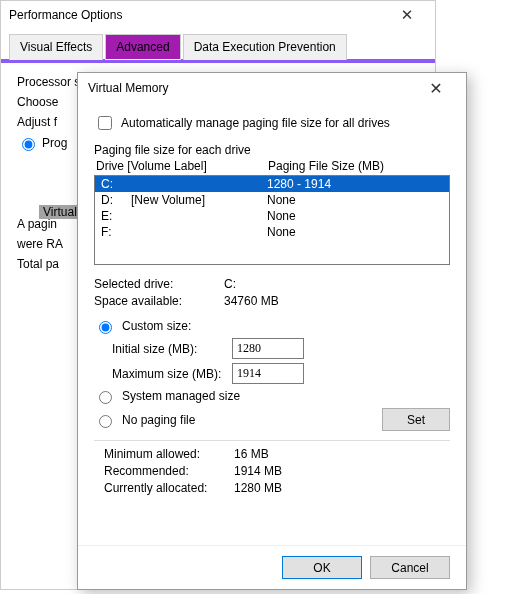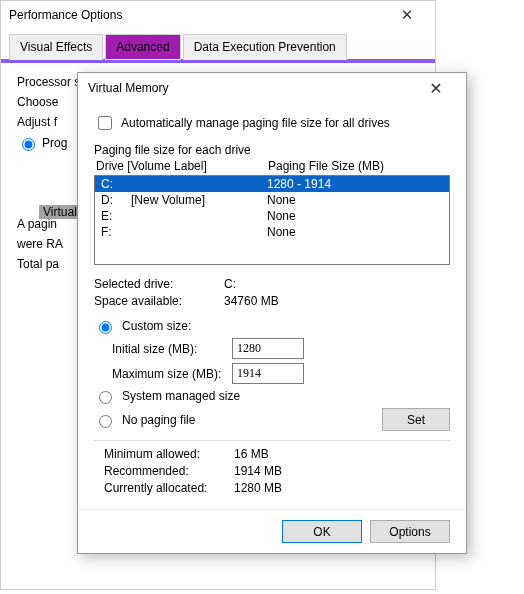--- a/index.html
+++ b/index.html
@@ -48,21 +48,21 @@
 .size-row input[type=text] { width: 72px; height: 21px; border: 1px solid #7a7a7a; padding: 1px 4px; font-family: Liberation Serif, serif; }
 
 .set-row { display: flex; margin: 4px 0 8px 0; }
 .set-row .spacer { flex: 1; }
 .btn { min-width: 68px; height: 23px; border: 1px solid #adadad; background: #e1e1e1; text-align: center; padding: 2px 6px; cursor: default; }
 
 .divider { border-top: 1px solid #ddd; margin: 8px 0 6px 0; }
 .totals-label { margin-bottom: 6px; }
 .totals-grid { display: grid; grid-template-columns: 130px auto; row-gap: 3px; margin-left: 10px; }
 
-.dlg-buttons { display: flex; justify-content: flex-end; gap: 8px; padding: 10px 16px; border-top: 1px solid #eee; }
+.dlg-buttons { display: flex; justify-content: flex-end; gap: 8px; padding: 10px 16px; border-top: 1px solid #eee; margin-top: 36px; }
 .dlg-buttons .btn { min-width: 80px; }
 .btn.default { border: 1px solid #0078d7; }
 </style>
 </head>
 <body>
 
 <div class="perf-window">
   <div class="perf-title-bar">
     <span class="perf-title">Performance Options</span>
     <span class="perf-close">✕</span>
@@ -166,15 +166,15 @@
       <span>Minimum allowed:</span>
       <span>16 MB</span>
       <span>Recommended:</span>
       <span>1914 MB</span>
       <span>Currently allocated:</span>
       <span>1280 MB</span>
     </div>
   </div>
   <div class="dlg-buttons">
     <button class="btn default">OK</button>
-    <button class="btn">Options</button>
+    <button class="btn">Cancel</button>
   </div>
 </div>
 
 </body></html>

